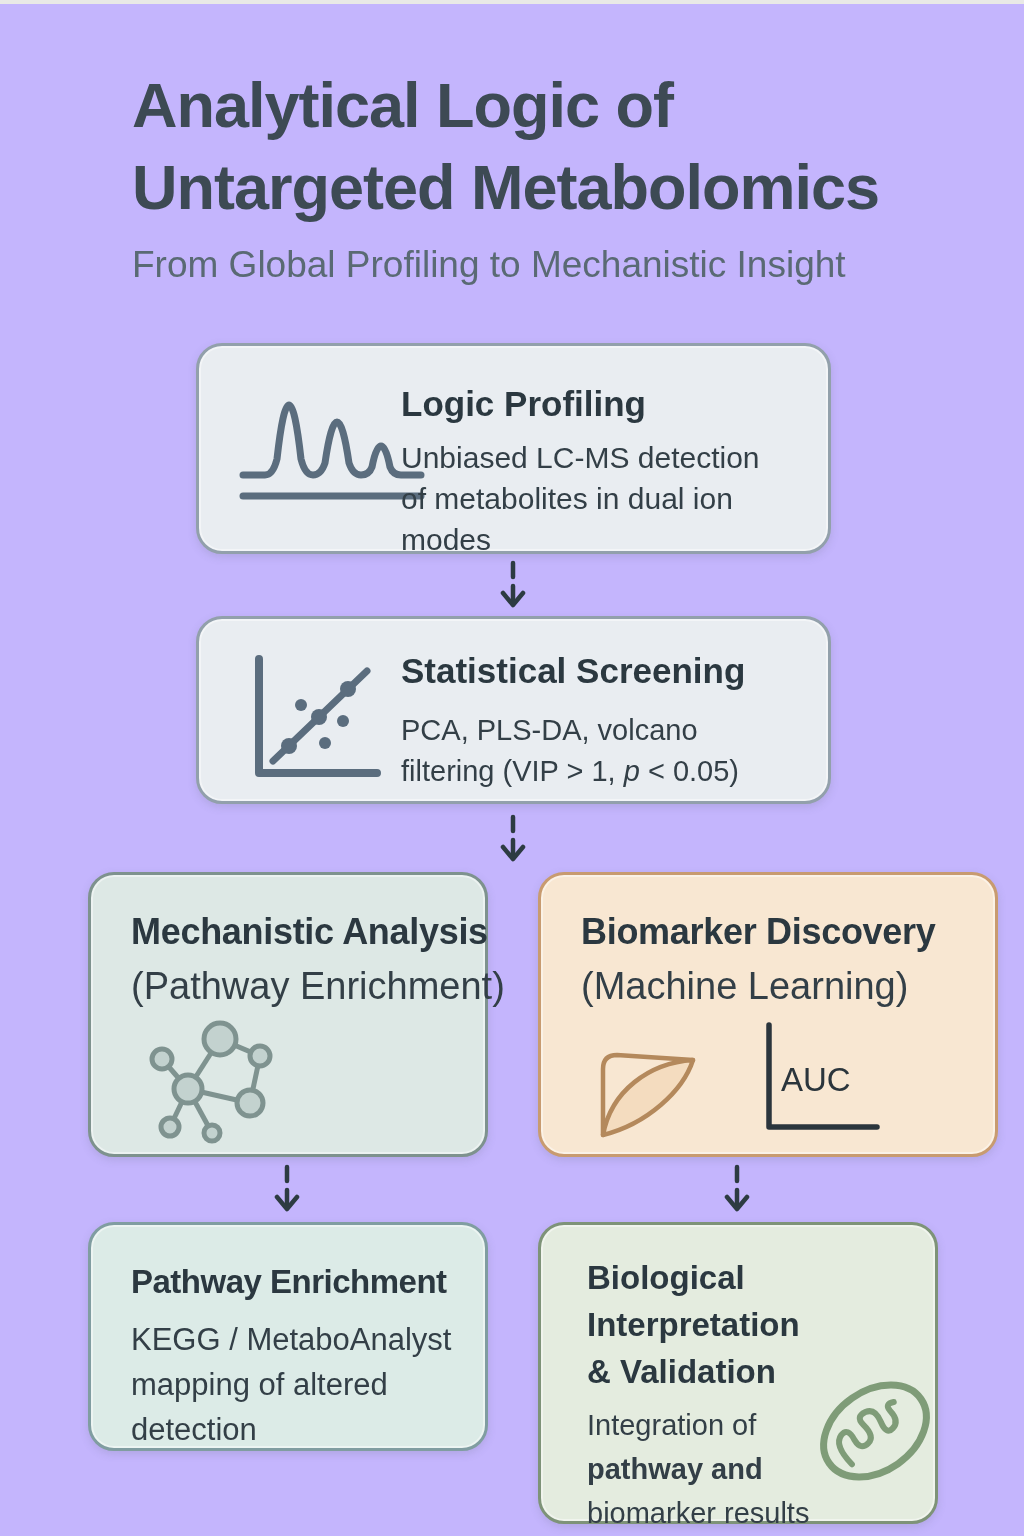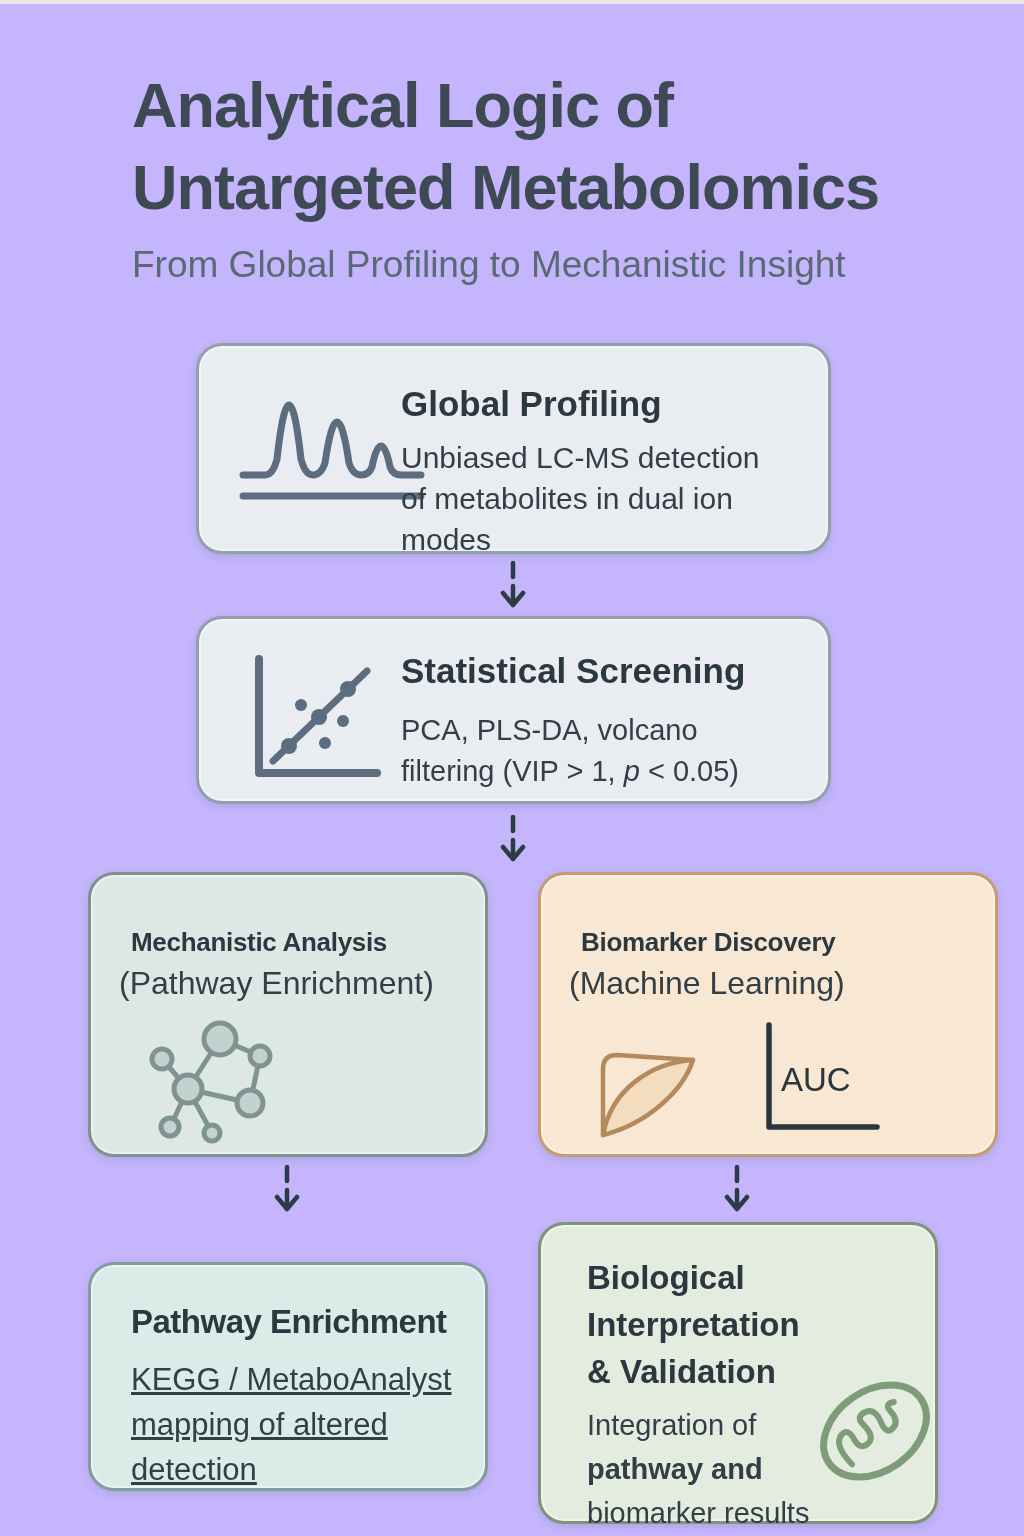--- a/index.html
+++ b/index.html
@@ -30,24 +30,24 @@
   .box-title {
     position:absolute; font-weight:700; color:#2b3840; white-space:nowrap;
   }
   .box-sub, .box-line {
     position:absolute; font-weight:400; color:#333f47; white-space:nowrap;
   }
   .b1-title { left:202px; top:38px;  font-size:35px; }
   .b1-line  { left:202px; font-size:30px; }
   .b2-title { left:202px; top:32px;  font-size:35px; }
   .b2-line  { left:202px; font-size:29px; }
-  .mid-title { left:40px; top:52px; font-size:26px; letter-spacing:-0.3px; }
-  .mid-sub   { left:28px; top:90px; font-size:32px; }
+  .mid-title { left:40px; top:36px; font-size:36px; letter-spacing:-0.3px; }
+  .mid-sub   { left:40px; top:90px; font-size:38px; }
   .bl-title  { left:40px; top:38px; font-size:33px; letter-spacing:-0.5px; }
-  .bl-line   { left:40px; font-size:31px;text-decoration:underline; }
+  .bl-line   { left:40px; font-size:31px; }
   .br-tline  { left:46px; font-weight:700; color:#2b3840; position:absolute; font-size:33px; white-space:nowrap; }
   .br-line   { left:46px; font-size:29px; }
   .italic { font-style:italic; }
   .icon { position:absolute; }
   .auc-label {
     position:absolute; font-size:33px; font-weight:400; color:#2b353c; white-space:nowrap;
   }
   .arrow { position:absolute; width:26px; height:50px; }
 </style>
 </head>
@@ -59,21 +59,21 @@
     <div>Analytical Logic of</div>
     <div>Untargeted Metabolomics</div>
   </div>
   <div class="page-subtitle">From Global Profiling to Mechanistic Insight</div>
 
   <div class="box slate" style="left:196px; top:339px; width:635px; height:211px;">
     <svg class="icon" style="left:38px; top:43px;" width="190" height="115" viewBox="0 0 190 115">
       <path d="M6,86 L28,86 Q36,86 40,70 Q46,16 52,16 Q58,16 64,70 Q68,86 76,86 Q84,86 88,74 Q94,33 100,33 Q106,33 112,74 Q116,86 124,86 Q132,86 135,78 Q139,57 144,57 Q149,57 153,78 Q156,86 164,86 L184,86" fill="none" stroke="#5b6d7e" stroke-width="7" stroke-linecap="round" stroke-linejoin="round"></path>
       <line x1="6" y1="107" x2="184" y2="107" stroke="#5b6d7e" stroke-width="7" stroke-linecap="round"></line>
     </svg>
-    <div class="box-title b1-title">Global Profiling</div>
+    <div class="box-title b1-title">Logic Profiling</div>
     <div class="box-line b1-line" style="top:95px;">Unbiased LC-MS detection</div>
     <div class="box-line b1-line" style="top:136px;">of metabolites in dual ion</div>
     <div class="box-line b1-line" style="top:177px;">modes</div>
   </div>
 
   <svg class="arrow" style="left:500px; top:556px;" viewBox="0 0 26 50">
     <line x1="13" y1="3" x2="13" y2="17" stroke="#2d3b42" stroke-width="4.5" stroke-linecap="round"></line>
     <line x1="13" y1="26" x2="13" y2="43" stroke="#2d3b42" stroke-width="4.5" stroke-linecap="round"></line>
     <polyline points="3,33 13,45 23,33" fill="none" stroke="#2d3b42" stroke-width="4.5" stroke-linecap="round" stroke-linejoin="round"></polyline>
   </svg>
@@ -143,21 +143,21 @@
     <line x1="13" y1="26" x2="13" y2="43" stroke="#2d3b42" stroke-width="4.5" stroke-linecap="round"></line>
     <polyline points="3,33 13,45 23,33" fill="none" stroke="#2d3b42" stroke-width="4.5" stroke-linecap="round" stroke-linejoin="round"></polyline>
   </svg>
 
   <svg class="arrow" style="left:724px; top:1160px;" viewBox="0 0 26 50">
     <line x1="13" y1="3" x2="13" y2="17" stroke="#2d3b42" stroke-width="4.5" stroke-linecap="round"></line>
     <line x1="13" y1="26" x2="13" y2="43" stroke="#2d3b42" stroke-width="4.5" stroke-linecap="round"></line>
     <polyline points="3,33 13,45 23,33" fill="none" stroke="#2d3b42" stroke-width="4.5" stroke-linecap="round" stroke-linejoin="round"></polyline>
   </svg>
 
-  <div class="box cyan" style="left:88px; top:1258px; width:400px; height:229px;">
+  <div class="box cyan" style="left:88px; top:1218px; width:400px; height:229px;">
     <div class="box-title bl-title">Pathway Enrichment</div>
     <div class="box-line bl-line" style="top:97px;">KEGG / MetaboAnalyst</div>
     <div class="box-line bl-line" style="top:142px;">mapping of altered</div>
     <div class="box-line bl-line" style="top:187px;">detection</div>
   </div>
 
   <div class="box green" style="left:538px; top:1218px; width:400px; height:302px;">
     <div class="br-tline" style="top:34px;">Biological</div>
     <div class="br-tline" style="top:81px;">Interpretation</div>
     <div class="br-tline" style="top:128px;">&amp; Validation</div>

